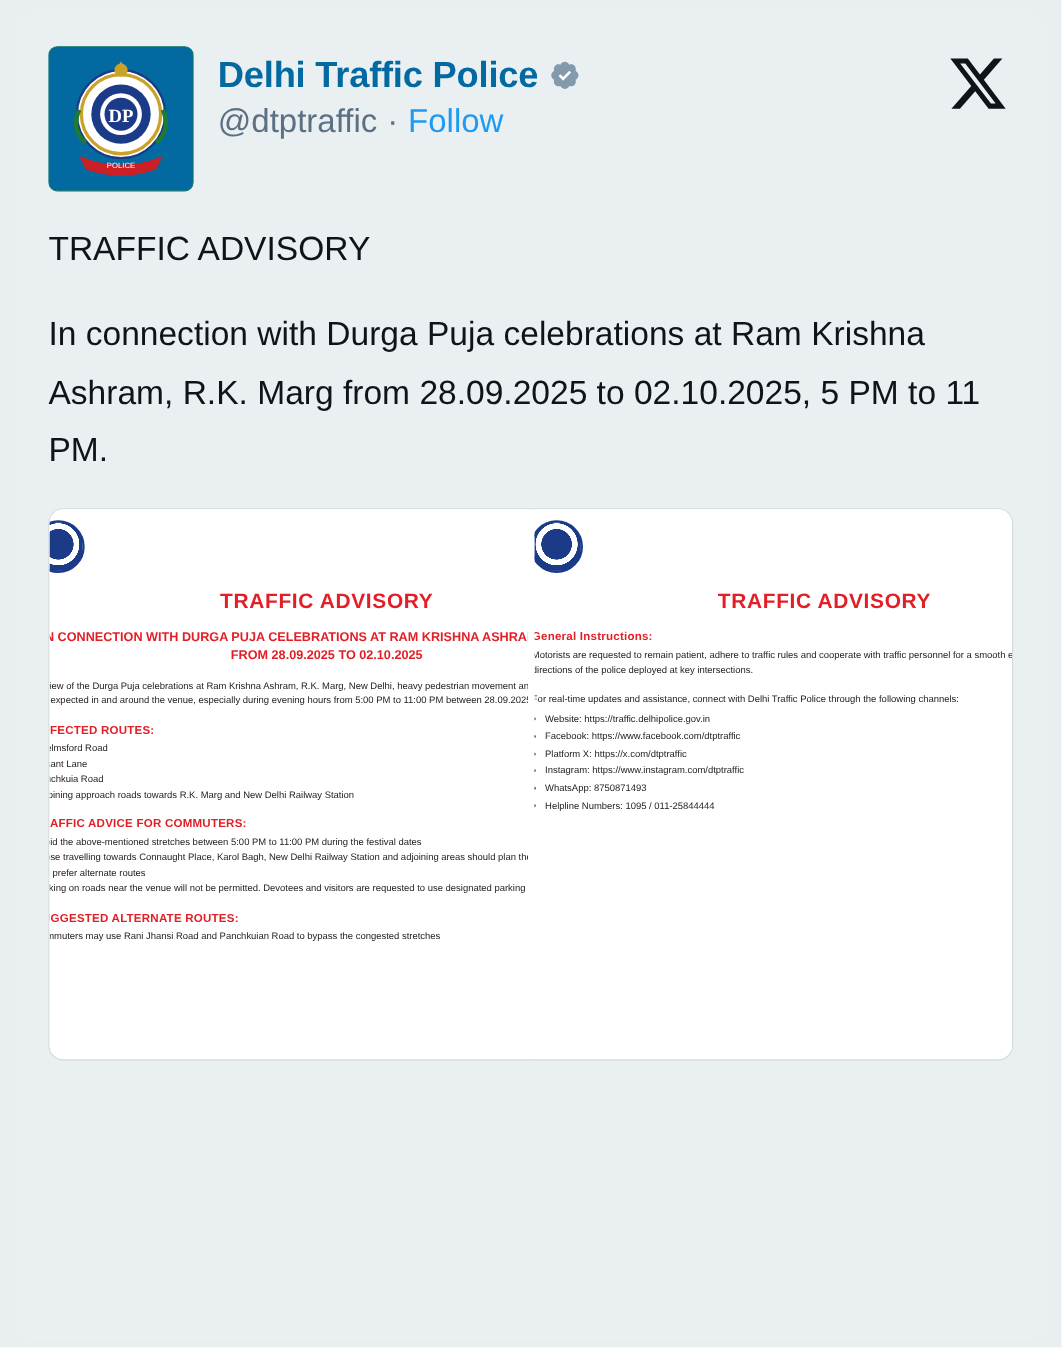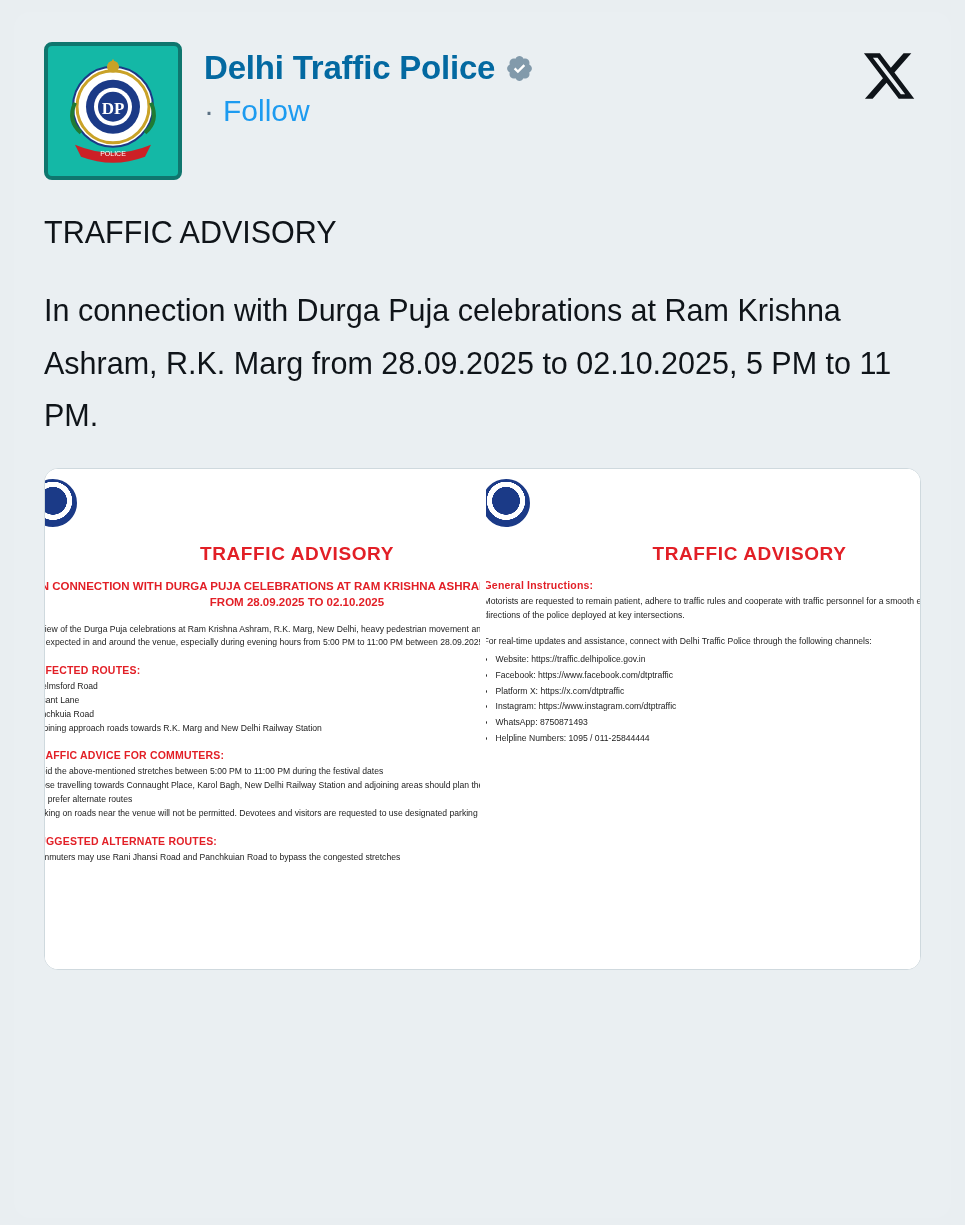--- a/index.html
+++ b/index.html
@@ -32,25 +32,25 @@
   .tweet-header {
     display: flex;
     align-items: flex-start;
     padding: 30px 28px 0 30px;
     position: relative;
   }
   .avatar {
     width: 130px;
     height: 130px;
     border-radius: 8px;
-    background: #14b8a6;
+    background: #0369a1;
     flex: 0 0 auto;
     position: relative;
     overflow: hidden;
-    border: 4px solid #0f766e;
+    border: 1px solid #0f766e;
   }
   .emblem {
     position: absolute;
     left: 50%;
     top: 50%;
     transform: translate(-50%, -52%);
     width: 112px;
     height: 112px;
   }
   .name-block {
@@ -233,20 +233,21 @@
 
       <div class="name-block">
         <div class="display-name-row">
           <span class="display-name">Delhi Traffic Police</span>
           <svg class="verified" viewBox="0 0 24 24">
             <path fill="#829aab" d="M22.25 12c0-1.43-.88-2.67-2.19-3.34.46-1.39.2-2.9-.81-3.91s-2.52-1.27-3.91-.81C14.67 2.63 13.43 1.75 12 1.75s-2.67.88-3.34 2.19c-1.39-.46-2.9-.2-3.91.81s-1.27 2.52-.81 3.91C2.63 9.33 1.75 10.57 1.75 12s.88 2.67 2.19 3.34c-.46 1.39-.2 2.9.81 3.91s2.52 1.27 3.91.81c.67 1.31 1.91 2.19 3.34 2.19s2.67-.88 3.34-2.19c1.39.46 2.9.2 3.91-.81s1.27-2.52.81-3.91c1.31-.67 2.19-1.91 2.19-3.34z"></path>
             <path fill="#ffffff" d="M10.67 15.97l-3.4-3.4 1.41-1.41 1.99 1.99 4.65-4.65 1.41 1.41-6.06 6.06z"></path>
           </svg>
         </div>
         <div class="handle-row">
+          <span class="handle">@dtptraffic</span>
           <span class="dot-sep">·</span>
           <span class="follow-link">Follow</span>
         </div>
       </div>
 
       <svg class="x-logo" viewBox="0 0 24 24">
         <path fill="#0f1419" d="M18.244 2.25h3.308l-7.227 8.26 8.502 11.24H16.17l-5.214-6.817L4.99 21.75H1.68l7.73-8.835L1.254 2.25H8.08l4.713 6.231zm-1.161 17.52h1.833L7.084 4.126H5.117z"></path>
       </svg>
     </div>
 

